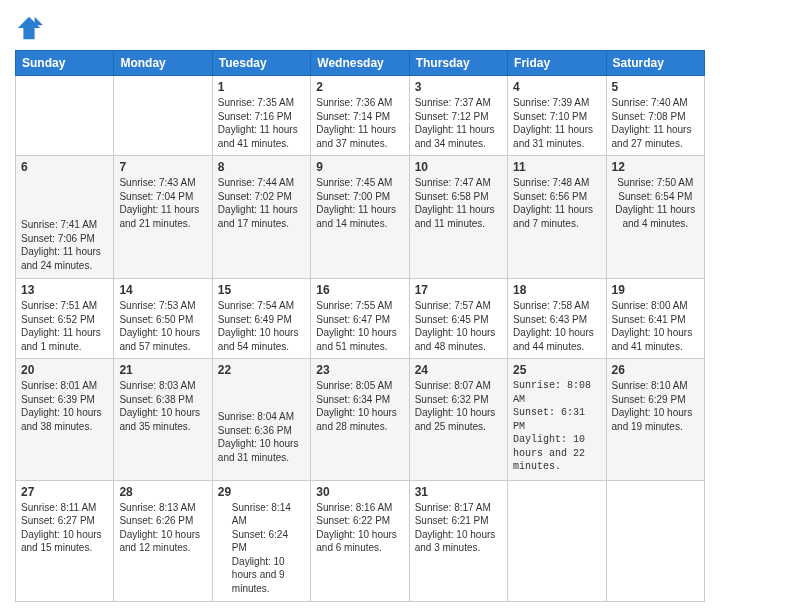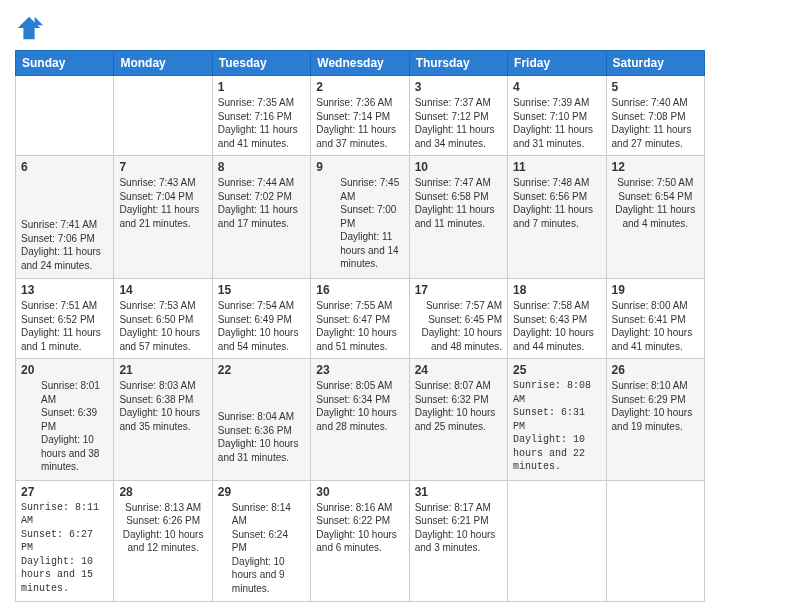--- a/index.html
+++ b/index.html
@@ -177,21 +177,21 @@
 Daylight: 11 hours and 21 minutes.</div>
           </td>
           <td>
             <span class="day-number">8</span>
             <div class="cell-info" style="white-space: pre-line;">Sunrise: 7:44 AM
 Sunset: 7:02 PM
 Daylight: 11 hours and 17 minutes.</div>
           </td>
           <td>
             <span class="day-number">9</span>
-            <div class="cell-info" style="white-space: pre-line; margin-left: 24px;">Sunrise: 7:45 AM
+            <div class="cell-info" style="white-space: pre-line;">Sunrise: 7:45 AM
 Sunset: 7:00 PM
 Daylight: 11 hours and 14 minutes.</div>
           </td>
           <td>
             <span class="day-number">10</span>
             <div class="cell-info" style="white-space: pre-line;">Sunrise: 7:47 AM
 Sunset: 6:58 PM
 Daylight: 11 hours and 11 minutes.</div>
           </td>
           <td>
@@ -227,41 +227,41 @@
 Daylight: 10 hours and 54 minutes.</div>
           </td>
           <td>
             <span class="day-number">16</span>
             <div class="cell-info" style="white-space: pre-line;">Sunrise: 7:55 AM
 Sunset: 6:47 PM
 Daylight: 10 hours and 51 minutes.</div>
           </td>
           <td>
             <span class="day-number">17</span>
-            <div class="cell-info" style="white-space: pre-line; text-align: right;">Sunrise: 7:57 AM
+            <div class="cell-info" style="white-space: pre-line;">Sunrise: 7:57 AM
 Sunset: 6:45 PM
 Daylight: 10 hours and 48 minutes.</div>
           </td>
           <td>
             <span class="day-number">18</span>
             <div class="cell-info" style="white-space: pre-line;">Sunrise: 7:58 AM
 Sunset: 6:43 PM
 Daylight: 10 hours and 44 minutes.</div>
           </td>
           <td>
             <span class="day-number">19</span>
             <div class="cell-info" style="white-space: pre-line;">Sunrise: 8:00 AM
 Sunset: 6:41 PM
 Daylight: 10 hours and 41 minutes.</div>
           </td>
         </tr>
         <tr>
           <td>
             <span class="day-number">20</span>
-            <div class="cell-info" style="white-space: pre-line; margin-left: 20px;">Sunrise: 8:01 AM
+            <div class="cell-info" style="white-space: pre-line;">Sunrise: 8:01 AM
 Sunset: 6:39 PM
 Daylight: 10 hours and 38 minutes.</div>
           </td>
           <td>
             <span class="day-number">21</span>
             <div class="cell-info" style="white-space: pre-line;">Sunrise: 8:03 AM
 Sunset: 6:38 PM
 Daylight: 10 hours and 35 minutes.</div>
           </td>
           <td>
@@ -291,27 +291,27 @@
           <td>
             <span class="day-number">26</span>
             <div class="cell-info" style="white-space: pre-line;">Sunrise: 8:10 AM
 Sunset: 6:29 PM
 Daylight: 10 hours and 19 minutes.</div>
           </td>
         </tr>
         <tr>
           <td>
             <span class="day-number">27</span>
-            <div class="cell-info" style="white-space: pre-line; font-family: Liberation Mono, monospace;">Sunrise: 8:11 AM
+            <div class="cell-info" style="white-space: pre-line;">Sunrise: 8:11 AM
 Sunset: 6:27 PM
 Daylight: 10 hours and 15 minutes.</div>
           </td>
           <td>
             <span class="day-number">28</span>
-            <div class="cell-info" style="white-space: pre-line; text-align: center;">Sunrise: 8:13 AM
+            <div class="cell-info" style="white-space: pre-line;">Sunrise: 8:13 AM
 Sunset: 6:26 PM
 Daylight: 10 hours and 12 minutes.</div>
           </td>
           <td>
             <span class="day-number">29</span>
             <div class="cell-info" style="white-space: pre-line; margin-left: 14px;">Sunrise: 8:14 AM
 Sunset: 6:24 PM
 Daylight: 10 hours and 9 minutes.</div>
           </td>
           <td>

